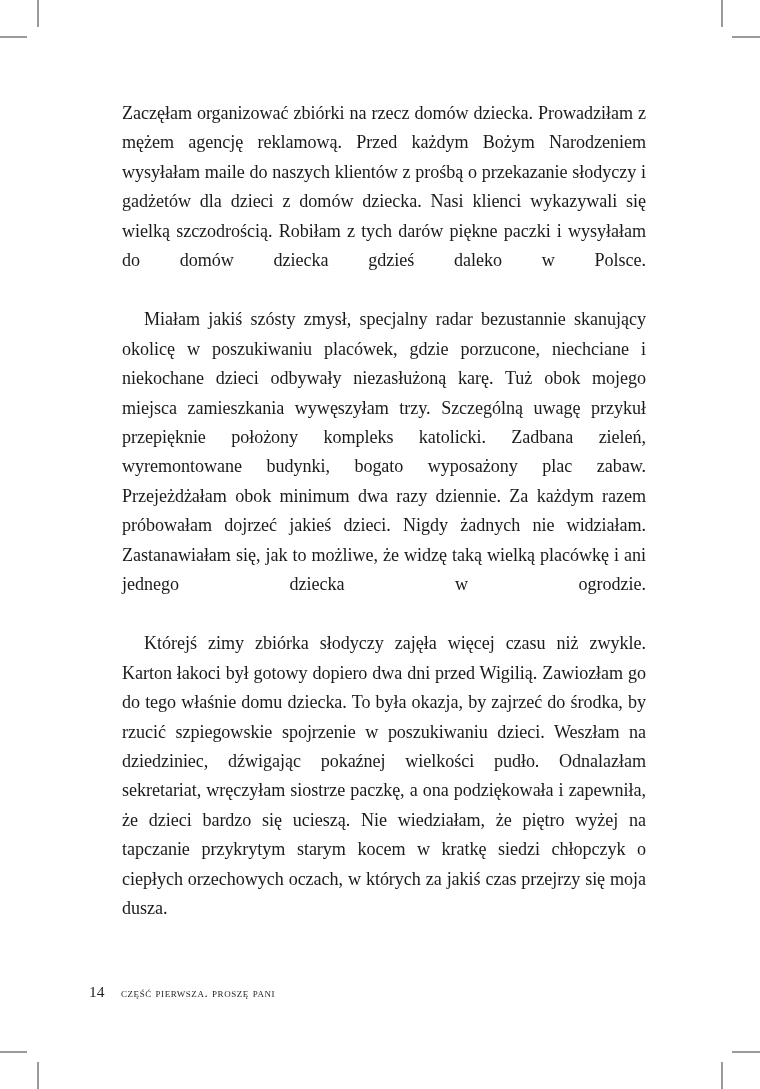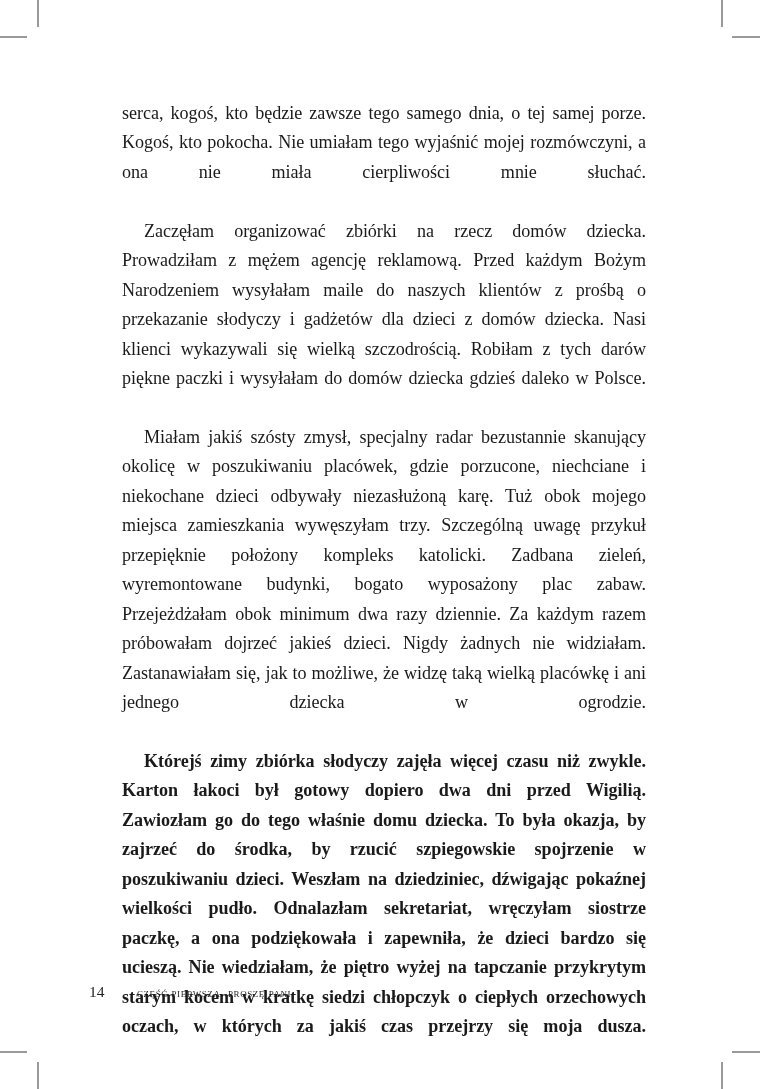--- a/index.html
+++ b/index.html
@@ -50,38 +50,36 @@
     letter-spacing: -0.05px;
     word-spacing: 0.1px;
     hyphens: manual;
     -webkit-hyphens: manual;
   }
   .para + .para {
     text-indent: 22px;
   }
   .para:last-child {
     text-align: justify;
-    font-weight: bold;
   }
   
   .para::after {
     content: "";
     display: inline-block;
     width: 100%;
   }
 
   
   .footer {
     position: absolute;
     left: 89px;
     top: 983px;
     display: flex;
     align-items: baseline;
     color: #1f1f1f;
-    gap: 16px;
   }
   .folio {
     font-size: 15.5px;
     line-height: 18px;
     width: 32px;
     display: inline-block;
   }
   .running-head {
     font-size: 13px;
     line-height: 18px;
@@ -99,21 +97,20 @@
 <div class="crop-mark crop-v crop-tr-v"></div>
 <div class="crop-mark crop-h crop-tr-h"></div>
 
 <div class="crop-mark crop-v crop-bl-v"></div>
 <div class="crop-mark crop-h crop-bl-h"></div>
 
 <div class="crop-mark crop-v crop-br-v"></div>
 <div class="crop-mark crop-h crop-br-h"></div>
 
 <div class="text-block">
-  <p class="para">serca, kogoś, kto będzie zawsze tego samego dnia, o tej samej porze. Kogoś, kto pokocha. Nie umiałam tego wyjaśnić mojej rozmówczyni, a ona nie miała cierpliwości mnie słuchać.</p>
   <p class="para">Zaczęłam organizować zbiórki na rzecz domów dziecka. Prowadziłam z mężem agencję reklamową. Przed każdym Bożym Narodzeniem wysyłałam maile do naszych klientów z prośbą o przekazanie słodyczy i gadżetów dla dzieci z domów dziecka. Nasi klienci wykazywali się wielką szczodrością. Robiłam z tych darów piękne paczki i wysyłałam do domów dziecka gdzieś daleko w Polsce.</p>
   <p class="para">Miałam jakiś szósty zmysł, specjalny radar bezustannie skanujący okolicę w poszukiwaniu placówek, gdzie porzucone, niechciane i niekochane dzieci odbywały niezasłużoną karę. Tuż obok mojego miejsca zamieszkania wywęszyłam trzy. Szczególną uwagę przykuł przepięknie położony kompleks katolicki. Zadbana zieleń, wyremontowane budynki, bogato wyposażony plac zabaw. Przejeżdżałam obok minimum dwa razy dziennie. Za każdym razem próbowałam dojrzeć jakieś dzieci. Nigdy żadnych nie widziałam. Zastanawiałam się, jak to możliwe, że widzę taką wielką placówkę i ani jednego dziecka w ogrodzie.</p>
   <p class="para">Którejś zimy zbiórka słodyczy zajęła więcej czasu niż zwykle. Karton łakoci był gotowy dopiero dwa dni przed Wigilią. Zawiozłam go do tego właśnie domu dziecka. To była okazja, by zajrzeć do środka, by rzucić szpiegowskie spojrzenie w poszukiwaniu dzieci. Weszłam na dziedziniec, dźwigając pokaźnej wielkości pudło. Odnalazłam sekretariat, wręczyłam siostrze paczkę, a ona podziękowała i zapewniła, że dzieci bardzo się ucieszą. Nie wiedziałam, że piętro wyżej na tapczanie przykrytym starym kocem w kratkę siedzi chłopczyk o ciepłych orzechowych oczach, w których za jakiś czas przejrzy się moja dusza.</p>
 </div>
 
 <div class="footer">
   <span class="folio">14</span>
   <span class="running-head">Część pierwsza. Proszę pani</span>
 </div>
 

